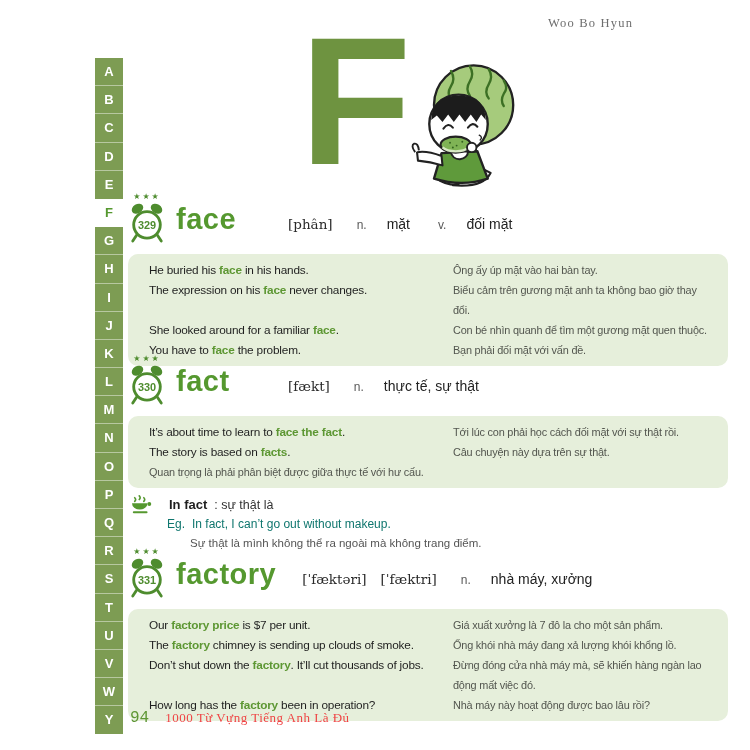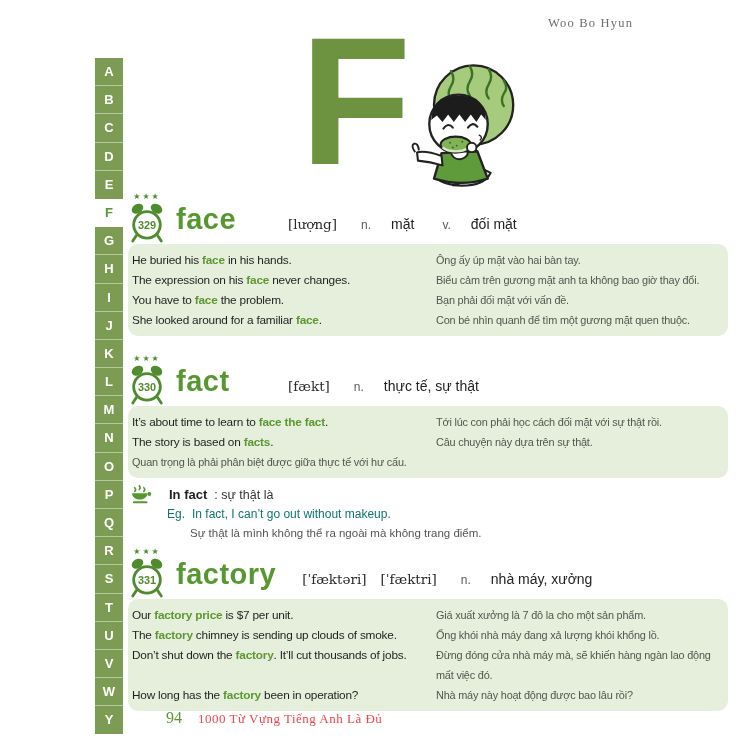--- a/index.html
+++ b/index.html
@@ -29,38 +29,38 @@
   .entry-head{position:relative;height:50px;}
   .badge{position:absolute;left:-2px;top:0;width:42px;text-align:center;}
   .stars{font-size:8px;color:#4e8c2e;letter-spacing:2px;line-height:9px;}
   .head-text{display:flex;align-items:baseline;padding:11px 0 0 48px;white-space:nowrap;}
   .word{font-size:29px;font-weight:bold;color:#55982f;min-width:86px;margin-right:26px;
         letter-spacing:.5px;}
   .pron{font-family:"DejaVu Serif",serif;font-size:13.5px;color:#2a2a2a;margin-right:24px;}
   .pos{font-size:12px;color:#5a5a5a;margin-right:20px;}
   .meaning{font-size:14px;color:#222;margin-right:28px;font-weight:500;}
 
-  .sent-box{background:#e6efdb;border-radius:10px;padding:6px 4px;margin-top:2px;}
+  .sent-box{background:#e6efdb;border-radius:10px;padding:6px 21px;margin-top:12px;}
   .row{display:flex;line-height:20px;}
   .en{flex:0 0 296px;padding-right:8px;font-size:11.8px;letter-spacing:-.2px;color:#1f1f1f;}
   .en .hl{color:#5d9733;font-weight:bold;}
   .vn{flex:1;font-size:10.9px;letter-spacing:-.2px;color:#53564f;}
 
   
   .note{margin-top:7px;padding-left:2px;}
   .note-head{display:flex;align-items:center;gap:7px;line-height:18px;}
   .note-phrase{font-size:13px;font-weight:bold;color:#1f1f1f;padding-left:8px;}
   .note-phrase-meaning{font-size:12.5px;color:#333;}
   .note-eg{padding-left:37px;font-size:12px;color:#0f766e;line-height:19px;}
   .note-eg-label{margin-right:7px;}
   .note-vn{padding-left:60px;font-size:11.5px;color:#555;line-height:18px;}
 
   
   #footer{position:absolute;left:130px;top:709px;display:flex;align-items:baseline;}
-  #page-num{color:#5e9634;font-size:16px;font-family:Liberation Serif, serif;margin-left:36px;}
+  #page-num{color:#5e9634;font-size:16px;font-family:Liberation Mono, monospace;}
   #book-title{margin-left:16px;font-family:"Liberation Serif",serif;font-size:13px;
               color:#ef4444;letter-spacing:.5px;}
 </style>
 </head>
 <body>
 
 <div id="page">
 
   <div id="author">Woo Bo Hyun</div>
 
@@ -127,43 +127,43 @@
           <ellipse cx="10" cy="8" rx="6.5" ry="4.8" fill="#4e8c2e" transform="rotate(-32 10 8)"></ellipse>
           <ellipse cx="30" cy="8" rx="6.5" ry="4.8" fill="#4e8c2e" transform="rotate(32 30 8)"></ellipse>
           <circle cx="20" cy="25" r="14" fill="#fff" stroke="#4e8c2e" stroke-width="3"></circle>
           <line x1="9" y1="36" x2="5" y2="42" stroke="#4e8c2e" stroke-width="3" stroke-linecap="round"></line>
           <line x1="31" y1="36" x2="35" y2="42" stroke="#4e8c2e" stroke-width="3" stroke-linecap="round"></line>
           <text x="20" y="29" text-anchor="middle" font-size="11.5" font-weight="bold" fill="#4e8c2e" font-family="Liberation Sans, sans-serif">329</text>
         </svg>
       </div>
       <div class="head-text">
         <span class="word">face</span>
-        <span class="pron">[lượng]</span>
+        <span class="pron">[phân]</span>
         <span class="pos">n.</span>
         <span class="meaning">mặt</span>
         <span class="pos">v.</span>
         <span class="meaning">đối mặt</span>
       </div>
     </div>
     <div class="sent-box">
       <div class="row">
         <div class="en">He buried his <span class="hl">face</span> in his hands.</div>
         <div class="vn">Ông ấy úp mặt vào hai bàn tay.</div>
       </div>
       <div class="row">
         <div class="en">The expression on his <span class="hl">face</span> never changes.</div>
         <div class="vn">Biểu cảm trên gương mặt anh ta không bao giờ thay đổi.</div>
       </div>
       <div class="row">
+        <div class="en">She looked around for a familiar <span class="hl">face</span>.</div>
+        <div class="vn">Con bé nhìn quanh để tìm một gương mặt quen thuộc.</div>
+      </div>
+      <div class="row">
         <div class="en">You have to <span class="hl">face</span> the problem.</div>
         <div class="vn">Bạn phải đối mặt với vấn đề.</div>
-      </div>
-      <div class="row">
-        <div class="en">She looked around for a familiar <span class="hl">face</span>.</div>
-        <div class="vn">Con bé nhìn quanh để tìm một gương mặt quen thuộc.</div>
       </div>
     </div>
   </div>
 
   <div class="entry" id="entry-fact">
     <div class="entry-head">
       <div class="badge">
         <div class="stars">★★★</div>
         <svg viewBox="0 0 40 44" width="38" height="42">
           <ellipse cx="10" cy="8" rx="6.5" ry="4.8" fill="#4e8c2e" transform="rotate(-32 10 8)"></ellipse>

